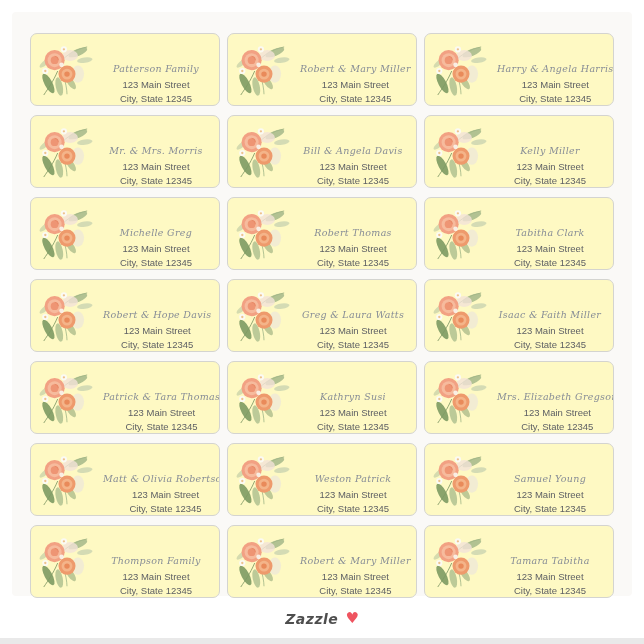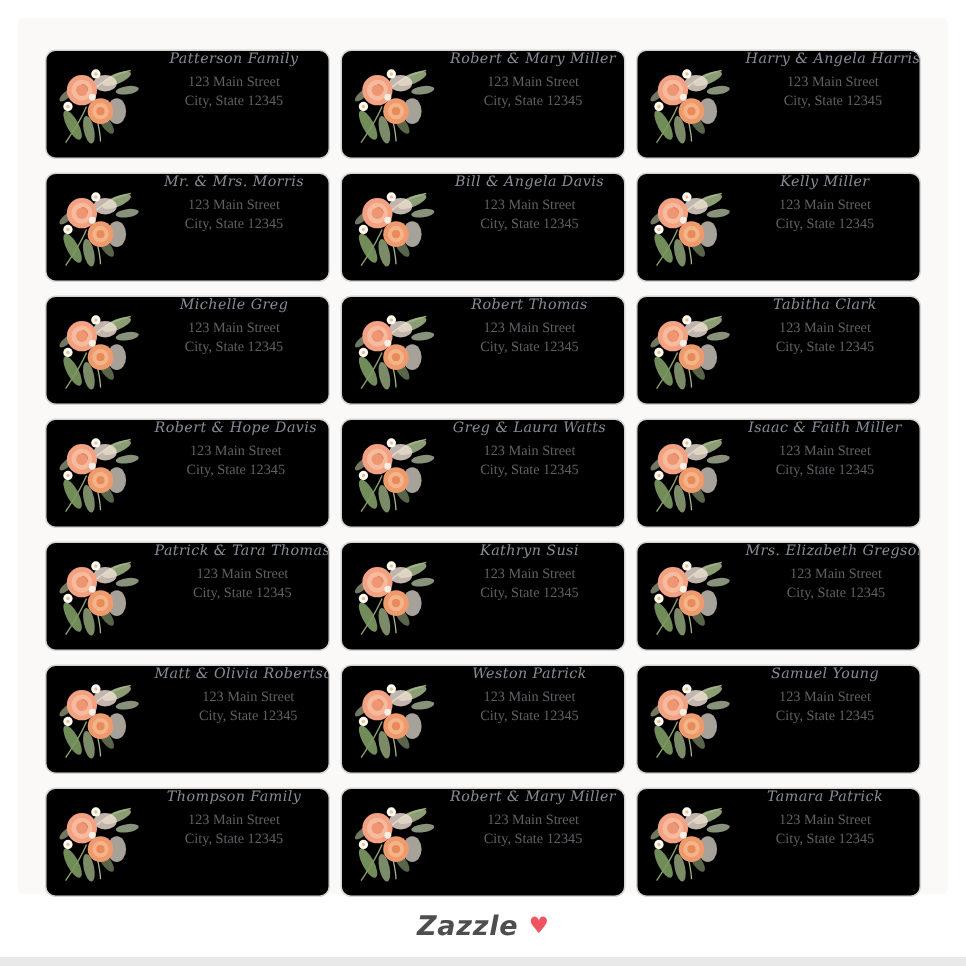--- a/index.html
+++ b/index.html
@@ -11,49 +11,49 @@
   .sheet{
     position:absolute;left:12px;top:12px;right:12px;bottom:48px;
     background:#faf9f7;border-radius:4px;
   }
   .grid{
     position:absolute;left:30px;top:33px;right:30px;
     display:grid;grid-template-columns:repeat(3,1fr);
     column-gap:7px;row-gap:9px;
   }
   .label{
-    height:73px;background:#000000;
+    height:73px;background:#fef9c3;
     border:1px solid #d4d4d0;border-radius:7px;
-    display:flex;align-items:flex-start;
+    display:flex;align-items:flex-end;
     box-sizing:border-box;overflow:hidden;
   }
   .floral{
     flex:0 0 72px;height:100%;display:flex;align-items:center;justify-content:center;
   }
   .floral svg{width:62px;height:62px;margin-top:2px;}
   .text{
     flex:1;display:flex;flex-direction:column;align-items:center;justify-content:center;
     padding-right:10px;text-align:center;
   }
   .name{
     font-family:"DejaVu Serif", serif;font-style:italic;
     font-size:9.5px;color:#878d96;letter-spacing:.3px;
     margin-bottom:4px;white-space:nowrap;
   }
   .addr{
-    font-family:Liberation Serif, serif;
+    font-family:Liberation Sans, sans-serif;
     font-size:9.5px;line-height:1.4;color:#5e6064;
   }
   .footer{
     position:absolute;left:0;right:0;bottom:16px;
     text-align:center;
   }
   .logo{
     font-family:"DejaVu Sans", sans-serif;font-weight:bold;font-style:italic;
-    font-size:18px;color:#4e4e4e;letter-spacing:.5px;
+    font-size:14px;color:#4e4e4e;letter-spacing:.5px;
   }
   .heart{
     font-family:"DejaVu Sans", sans-serif;
     color:#ef5460;font-size:15px;margin-left:7px;vertical-align:1px;
   }
   .bottom-edge{
     position:absolute;left:0;right:0;bottom:0;height:6px;background:#e9e9e9;
   }
 </style>
 </head>
@@ -784,21 +784,21 @@
         <circle cx="40" cy="44" r="7" fill="#f4b489"></circle>
         <circle cx="40" cy="44" r="3.5" fill="#e98a5a"></circle>
         <circle cx="12" cy="40" r="4" fill="#fbfaf4"></circle>
           <circle cx="12" cy="40" r="1.5" fill="#eec28e"></circle>
         <circle cx="36" cy="12" r="4" fill="#fbfaf4"></circle>
           <circle cx="36" cy="12" r="1.5" fill="#eec28e"></circle>
         <circle cx="33" cy="32" r="3" fill="#faf6ee" opacity=".9"></circle>
       </svg>
     </span>
     <span class="text">
-      <span class="name">Tamara Patrick</span>
+      <span class="name">Tamara Tabitha</span>
       <span class="addr">123 Main Street</span>
       <span class="addr">City, State 12345</span>
     </span>
   </div>
 </div>
 
 <div class="footer">
   <span class="logo">Zazzle</span><span class="heart">♥</span>
 </div>
 

